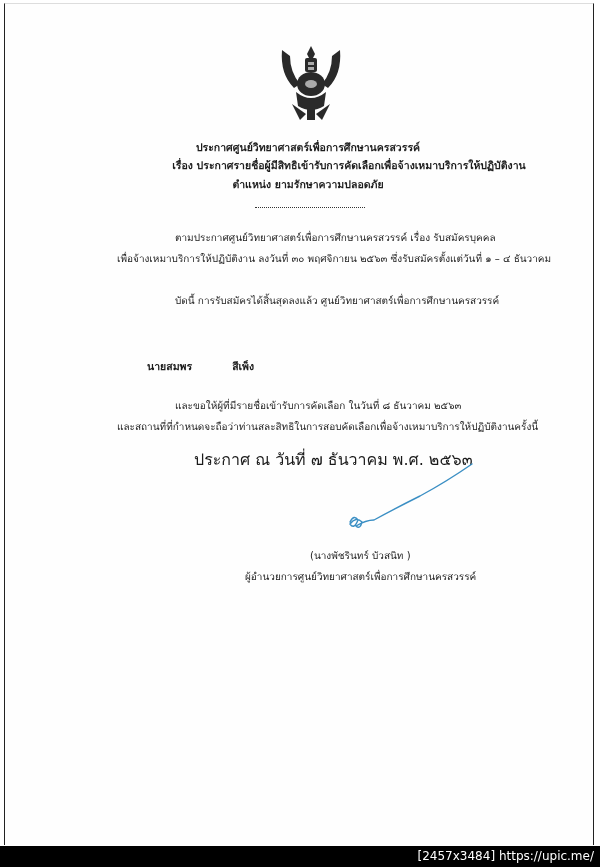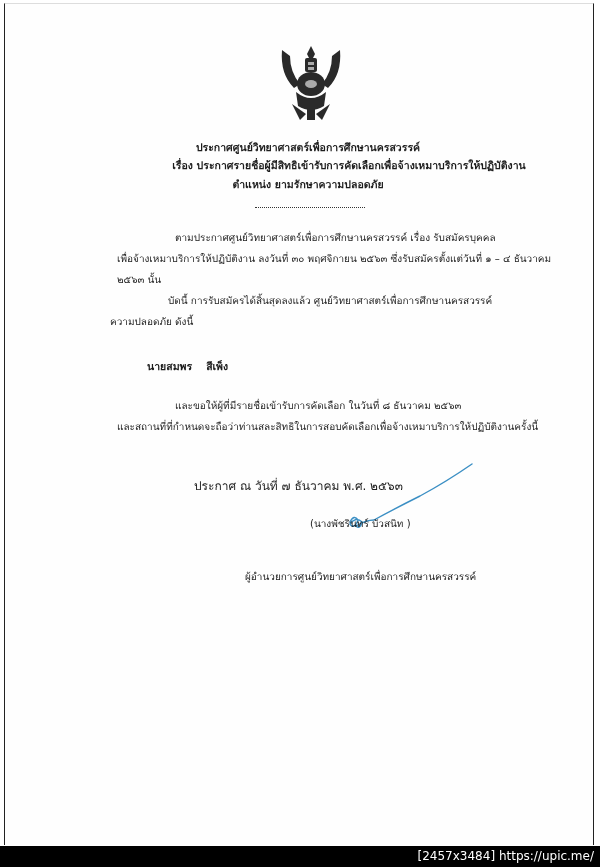--- a/index.html
+++ b/index.html
@@ -13,29 +13,29 @@
       box-sizing: border-box; background: #fefefe;
     }
     .emblem { position: absolute; left: 278px; top: 44px; width: 66px; height: 80px; }
     .title-block { position: absolute; left: 8px; width: 600px; text-align: center; font-weight: bold; font-size: 10.5px; color: #1d1d1d; }
     .t1 { top: 139px; }
     .t2 { top: 157px; margin-left: 41px; }
     .t3 { top: 176px; }
     .dots { position: absolute; left: 255px; top: 207px; width: 110px; border-top: 1px dotted #333; }
     .para { position: absolute; font-size: 10px; line-height: 21px; color: #222; margin-left: 28px; }
     .p1 { left: 89px; top: 227px; width: 470px; }
-    .p2 { left: 82px; top: 290px; width: 470px; }
+    .p2 { left: 89px; top: 290px; width: 470px; }
     .p3 { left: 89px; top: 395px; width: 470px; }
     .line { display: block; white-space: nowrap; }
     .indent { padding-left: 58px; }
     .name-row { position: absolute; left: 147px; top: 358px; font-weight: bold; font-size: 10.5px; }
-    .name-row span + span { margin-left: 14px; }
-    .announce-date { position: absolute; left: 194px; top: 476px; font-size: 12px; }
+    .name-row span + span { margin-left: 40px; }
+    .announce-date { position: absolute; left: 194px; top: 447px; font-size: 16px; }
     .signature { position: absolute; left: 346px; top: 460px; width: 130px; height: 80px; }
-    .signer-name { position: absolute; left: 310px; top: 516px; font-size: 10px; }
+    .signer-name { position: absolute; left: 310px; top: 548px; font-size: 10px; }
     .signer-title { position: absolute; left: 245px; top: 569px; font-size: 10px; }
     .footer-band {
       position: absolute; left: 0; top: 846px; width: 600px; height: 29px; background: #000;
     }
     .footer-text {
       position: absolute; right: 6px; top: 3px; color: #fff; font-size: 12px;
       font-family: "DejaVu Sans", sans-serif;
     }
   </style>
 </head>
@@ -63,26 +63,24 @@
 </svg>
 
 <div class="title-block t1">ประกาศศูนย์วิทยาศาสตร์เพื่อการศึกษานครสวรรค์</div>
 <div class="title-block t2">เรื่อง  ประกาศรายชื่อผู้มีสิทธิเข้ารับการคัดเลือกเพื่อจ้างเหมาบริการให้ปฏิบัติงาน</div>
 <div class="title-block t3">ตำแหน่ง ยามรักษาความปลอดภัย</div>
 <div class="dots"></div>
 
 <div class="para p1">
   <span class="line indent">ตามประกาศศูนย์วิทยาศาสตร์เพื่อการศึกษานครสวรรค์ เรื่อง รับสมัครบุคคล</span>
   <span class="line">เพื่อจ้างเหมาบริการให้ปฏิบัติงาน ลงวันที่ ๓๐ พฤศจิกายน ๒๕๖๓  ซึ่งรับสมัครตั้งแต่วันที่ ๑ – ๔ ธันวาคม</span>
-  <span class="line">๒๕๖๓ นั้น</span>
 </div>
 
 <div class="para p2">
   <span class="line indent">บัดนี้ การรับสมัครได้สิ้นสุดลงแล้ว ศูนย์วิทยาศาสตร์เพื่อการศึกษานครสวรรค์</span>
-  <span class="line">ความปลอดภัย  ดังนี้</span>
 </div>
 
 <div class="name-row">
   <span>นายสมพร</span><span>สีเพ็ง</span>
 </div>
 
 <div class="para p3">
   <span class="line indent">และขอให้ผู้ที่มีรายชื่อเข้ารับการคัดเลือก ในวันที่  ๘  ธันวาคม  ๒๕๖๓</span>
   <span class="line">และสถานที่ที่กำหนดจะถือว่าท่านสละสิทธิในการสอบคัดเลือกเพื่อจ้างเหมาบริการให้ปฏิบัติงานครั้งนี้</span>
 </div>

